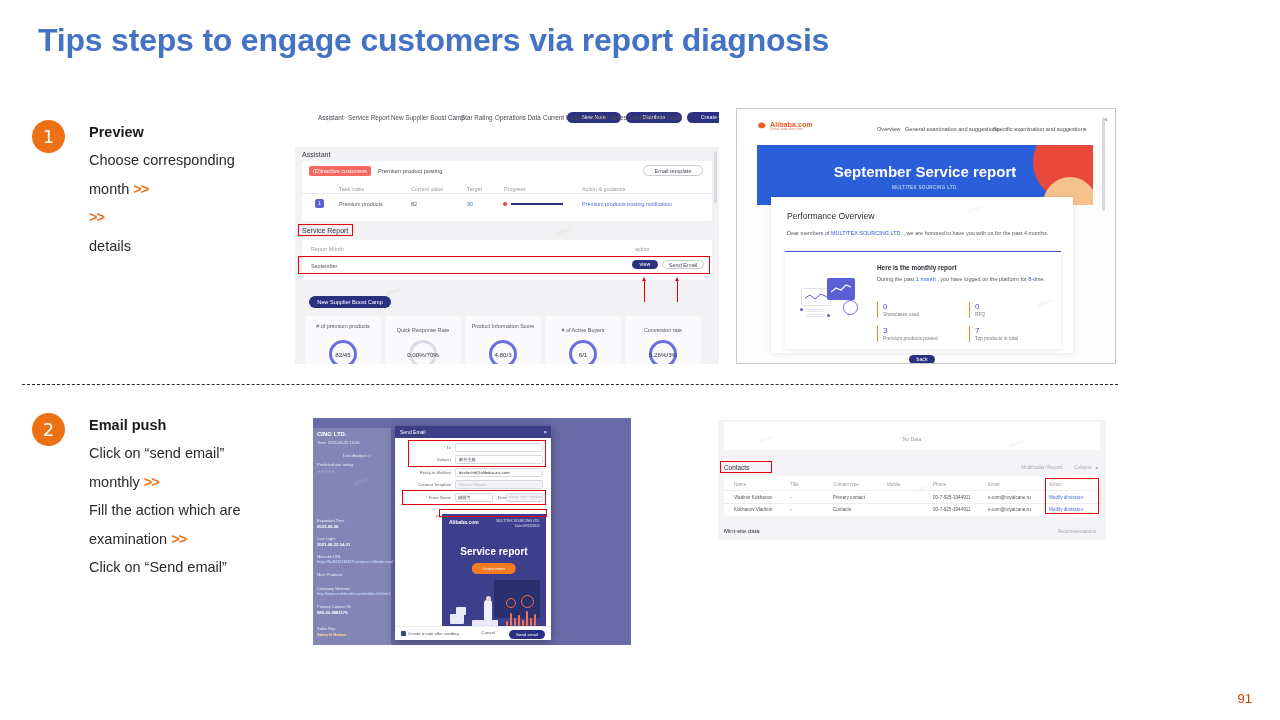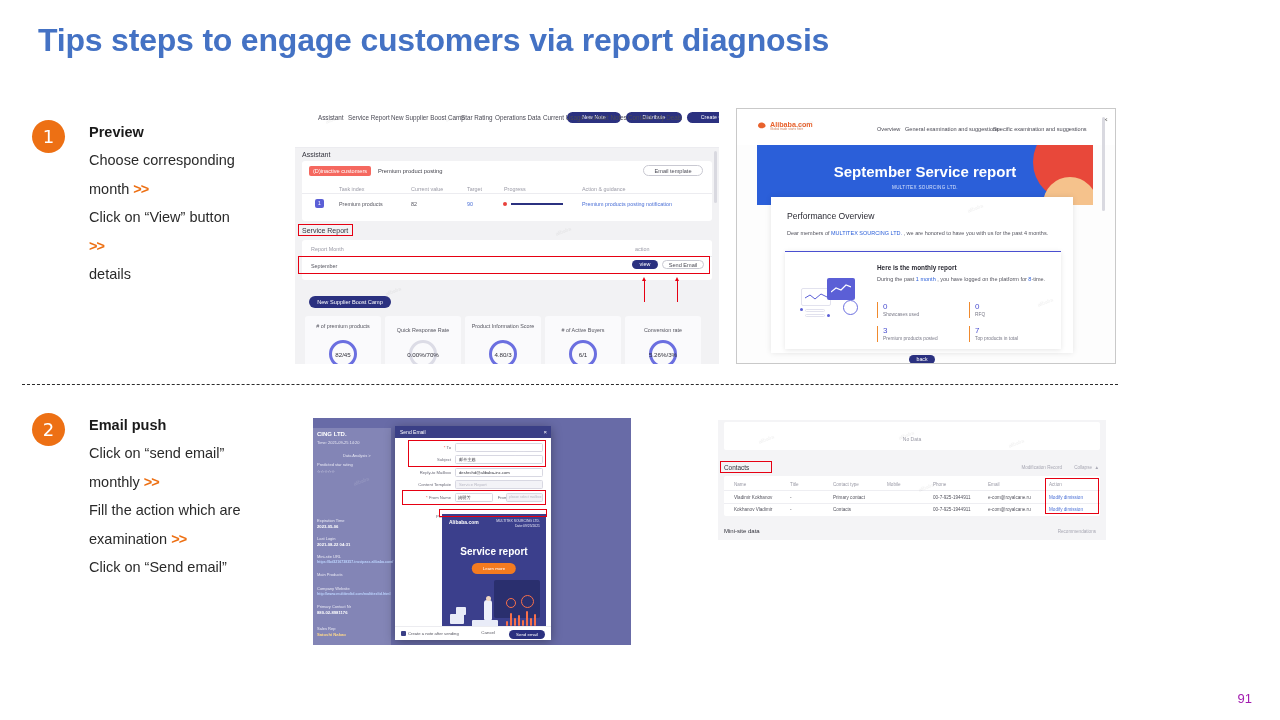--- a/index.html
+++ b/index.html
@@ -42,21 +42,21 @@
 
   
   .divider {
     position: absolute; left: 22px; top: 384px; width: 1096px;
     border-top: 1.6px dashed #2b2b2b;
   }
 
   
   .page-num {
     position: absolute; right: 28px; bottom: 14px;
-    font-size: 13px; color: #a21caf;
+    font-size: 13px; color: #c2410c;
   }
 
   
   .tips {
     position: absolute; left: 722px; top: 569px; width: 378px;
     font-size: 12.2px; font-style: italic; color: #1a1a1a; line-height: 15.5px;
   }
 
   
   .shot { position: absolute; overflow: hidden; background:#fff; }
@@ -221,21 +221,20 @@
 <div class="slide">
 
   <div class="slide-title">Tips steps to engage customers via report diagnosis</div>
 
   <div class="step step-1">
     <div class="step-badge">1</div>
     <div class="step-body">
       <div class="step-head">Preview</div>
       <div class="step-line"><span>Choose corresponding</span></div>
       <div class="step-line"><span>month </span><span class="arrows">&gt;&gt;</span></div>
-      <div class="step-line"><span>Click on “View” button</span></div>
       <div class="step-line"><span class="arrows">&gt;&gt;</span></div>
       <div class="step-line"><span>details</span></div>
     </div>
   </div>
 
   <div class="step step-2">
     <div class="step-badge">2</div>
     <div class="step-body">
       <div class="step-head">Email push</div>
       <div class="step-line"><span>Click on “send email”</span></div>

